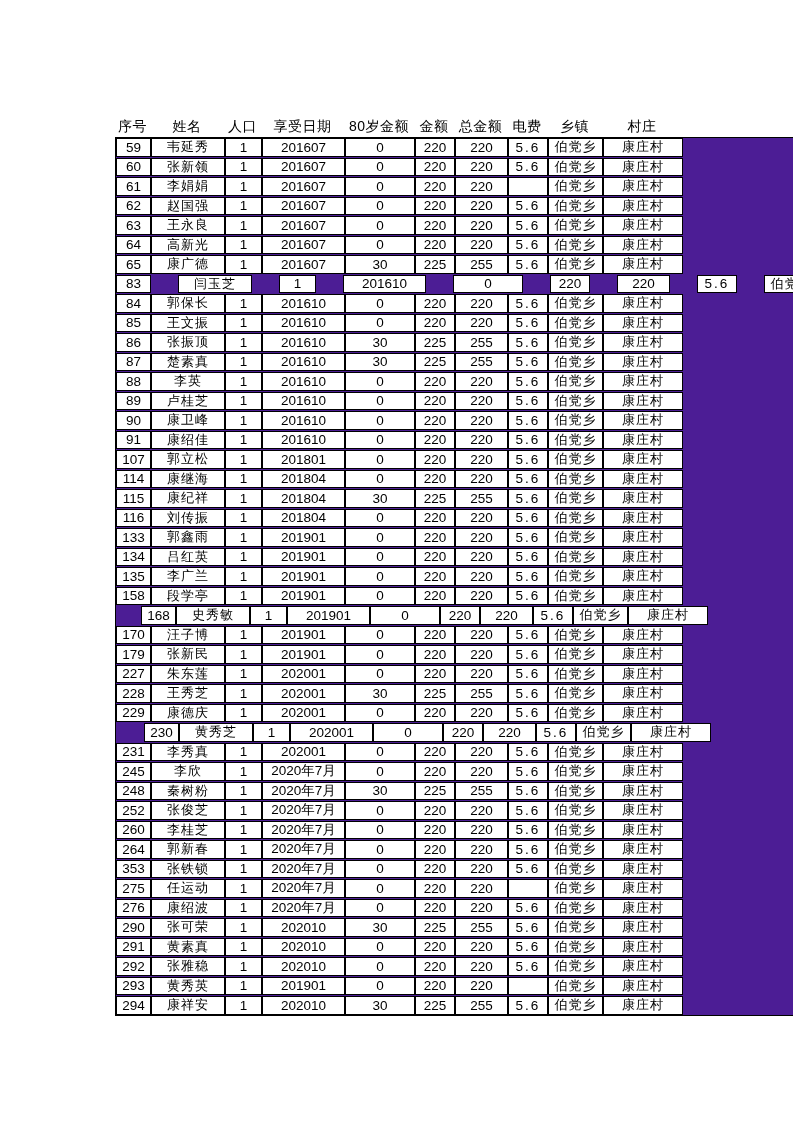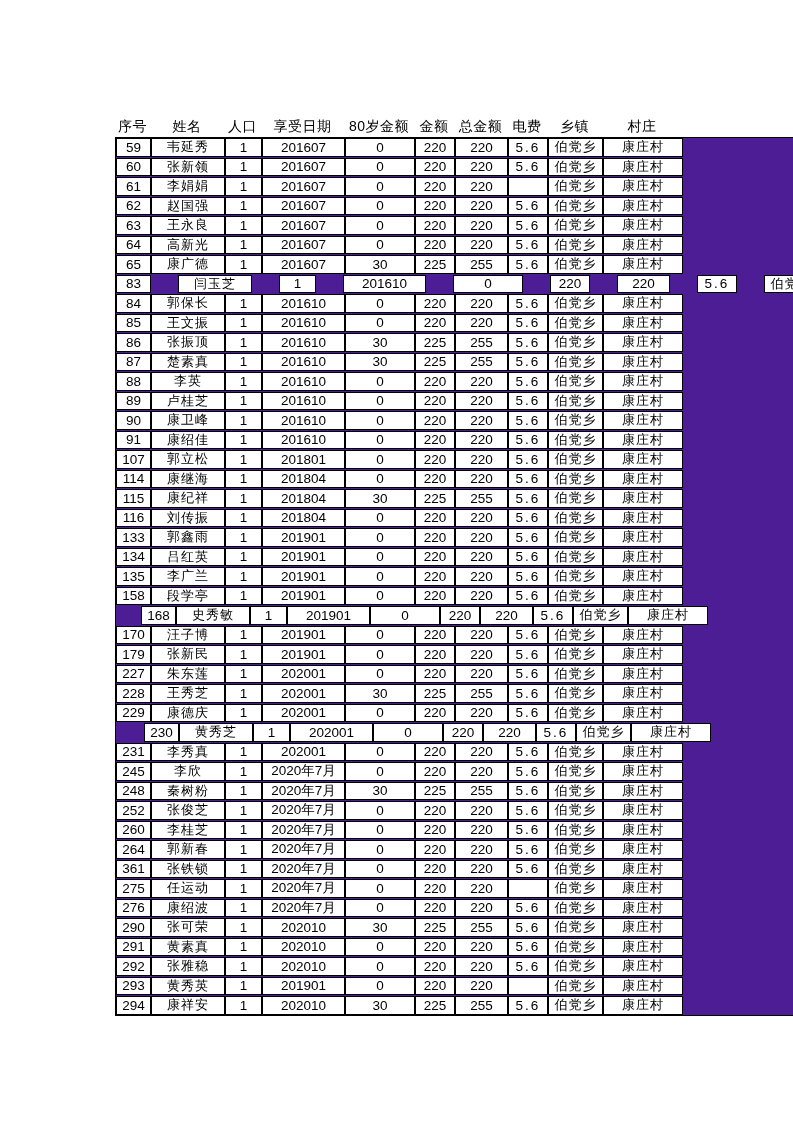--- a/index.html
+++ b/index.html
@@ -523,21 +523,21 @@
           <div class="tcell">1</div>
           <div class="tcell">2020年7月</div>
           <div class="tcell">0</div>
           <div class="tcell">220</div>
           <div class="tcell">220</div>
           <div class="tcell fee">5.6</div>
           <div class="tcell cjk">伯党乡</div>
           <div class="tcell cjk">康庄村</div>
         </div>
         <div class="trow" style="grid-template-columns: 35px 74px 37px 83px 70px 40px 53px 40px 55px 80px;">
-          <div class="tcell">361</div>
+          <div class="tcell">353</div>
           <div class="tcell cjk">张铁锁</div>
           <div class="tcell">1</div>
           <div class="tcell">2020年7月</div>
           <div class="tcell">0</div>
           <div class="tcell">220</div>
           <div class="tcell">220</div>
           <div class="tcell fee">5.6</div>
           <div class="tcell cjk">伯党乡</div>
           <div class="tcell cjk">康庄村</div>
         </div>

